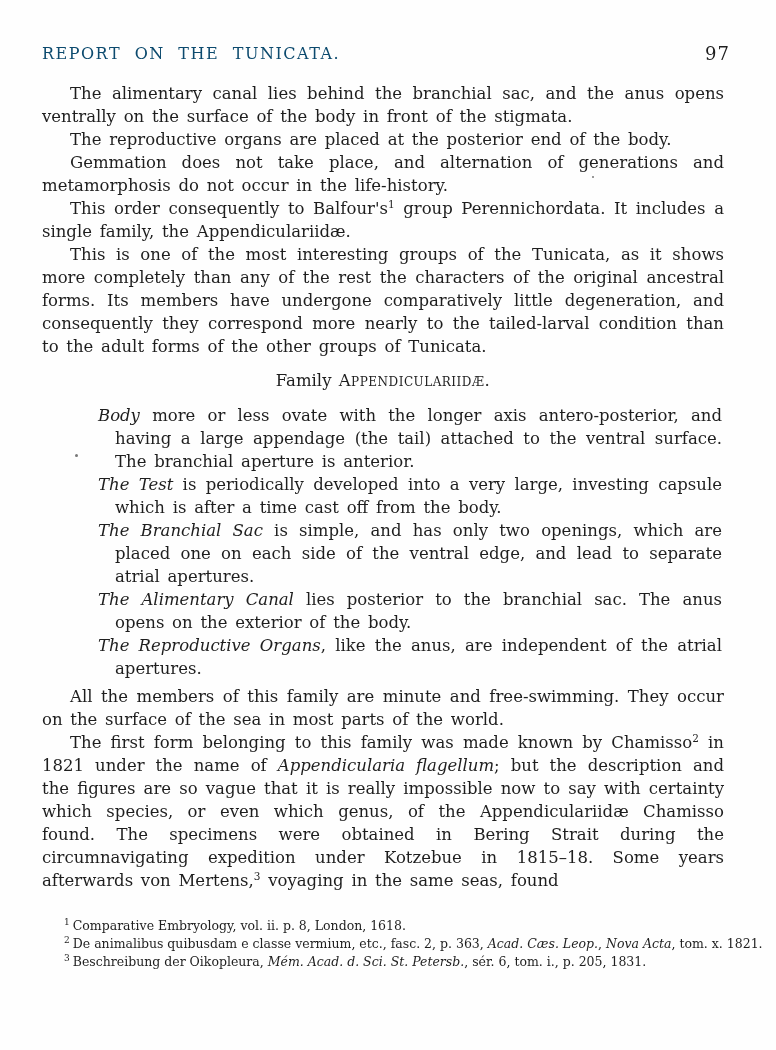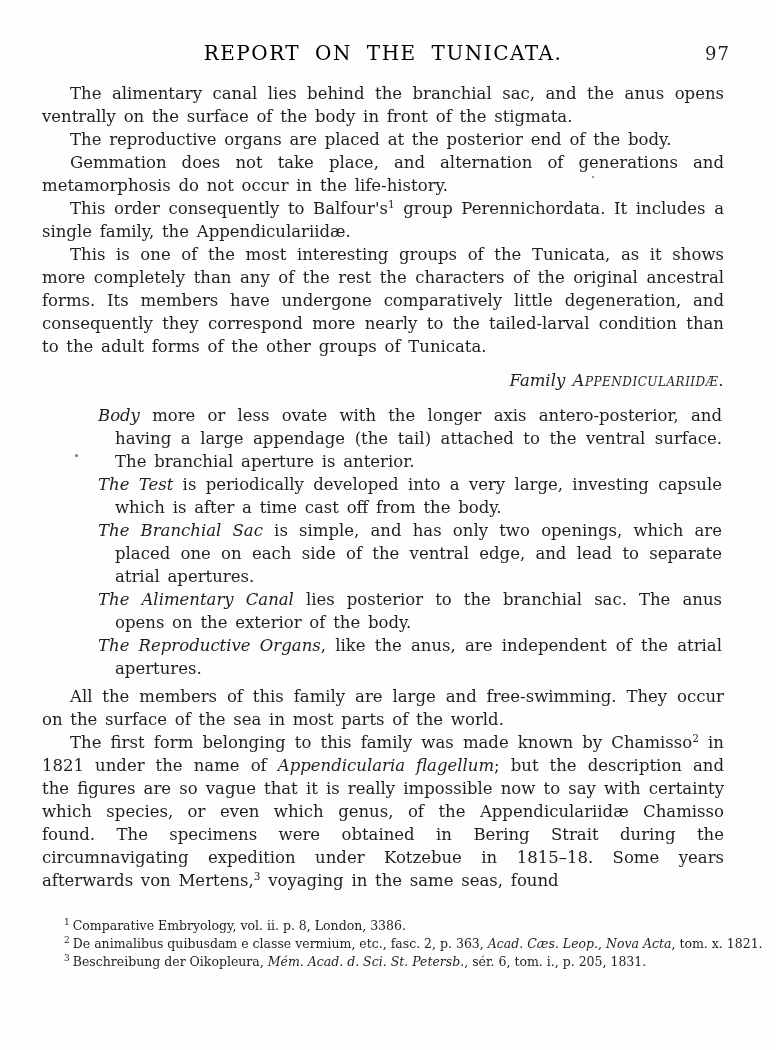--- a/index.html
+++ b/index.html
@@ -20,42 +20,41 @@
     position:absolute;
     left:42px; right:52px; top:42px;
   }
   .running-head {
     position:relative;
     height:26px;
     margin-bottom:14px;
   }
   .running-title {
     display:block;
-    text-align:center;
-    font-size:20px;
+    text-align:left;
+    font-size:16px;
     letter-spacing:1.5px;
     word-spacing:7px;
-    color:#000000;
+    color:#0c4a6e;
   }
   .running-page-number {
     position:absolute;
     right:-6px; top:0;
     font-size:18px;
     letter-spacing:1px;
   }
   p.body-par {
     text-align:justify;
     text-indent:28px;
     word-spacing:2.5px;
   }
   .family-heading {
-    text-align:right;
+    text-align:center;
     margin:11px 0 12px 0;
     word-spacing:2px;
-    font-style:italic;
   }
   .sc { font-variant:small-caps; letter-spacing:0.5px; }
   .family-list { margin:2px; }
   .family-item {
     text-align:justify;
     word-spacing:2.5px;
     padding-left:71px;
     text-indent:-17px;
   }
   .closing { margin-top:5px; }
@@ -105,24 +104,24 @@
 
     <div class="family-list">
       <p class="family-item"><i>Body</i><span> more or less ovate with the longer axis antero-posterior, and having a large appendage (the tail) attached to the ventral surface. The branchial aperture is anterior.</span></p>
       <p class="family-item"><i>The Test</i><span> is periodically developed into a very large, investing capsule which is after a time cast off from the body.</span></p>
       <p class="family-item"><i>The Branchial Sac</i><span> is simple, and has only two openings, which are placed one on each side of the ventral edge, and lead to separate atrial apertures.</span></p>
       <p class="family-item"><i>The Alimentary Canal</i><span> lies posterior to the branchial sac. The anus opens on the exterior of the body.</span></p>
       <p class="family-item"><i>The Reproductive Organs</i><span>, like the anus, are independent of the atrial apertures.</span></p>
     </div>
 
     <div class="closing">
-      <p class="body-par"><span>All the members of this family are large and free-swimming. They occur on the surface of the sea in most parts of the world.</span></p>
+      <p class="body-par"><span>All the members of this family are minute and free-swimming. They occur on the surface of the sea in most parts of the world.</span></p>
       <p class="body-par"><span>The first form belonging to this family was made known by Chamisso</span><sup>2</sup><span> in 1821 under the name of </span><i>Appendicularia flagellum</i><span>; but the description and the figures are so vague that it is really impossible now to say with certainty which species, or even which genus, of the Appendiculariidæ Chamisso found. The specimens were obtained in Bering Strait during the circumnavigating expedition under Kotzebue in 1815–18. Some years afterwards von Mertens,</span><sup>3</sup><span> voyaging in the same seas, found</span></p>
     </div>
 
     <div class="footnotes">
-      <p class="footnote"><sup>1</sup><span><span>Comparative Embryology, vol. ii. p. 8, London, 3386.</span></span></p>
+      <p class="footnote"><sup>1</sup><span><span>Comparative Embryology, vol. ii. p. 8, London, 1618.</span></span></p>
       <p class="footnote"><sup>2</sup><span><span>De animalibus quibusdam e classe vermium, etc., fasc. 2, p. 363, </span><i>Acad. Cæs. Leop.</i><span>, </span><i>Nova Acta</i><span>, tom. x. 1821.</span></span></p>
       <p class="footnote"><sup>3</sup><span><span>Beschreibung der Oikopleura, </span><i>Mém. Acad. d. Sci. St. Petersb.</i><span>, sér. 6, tom. i., p. 205, 1831.</span></span></p>
     </div>
 
   </div>
 </div>
 
 </body></html>

